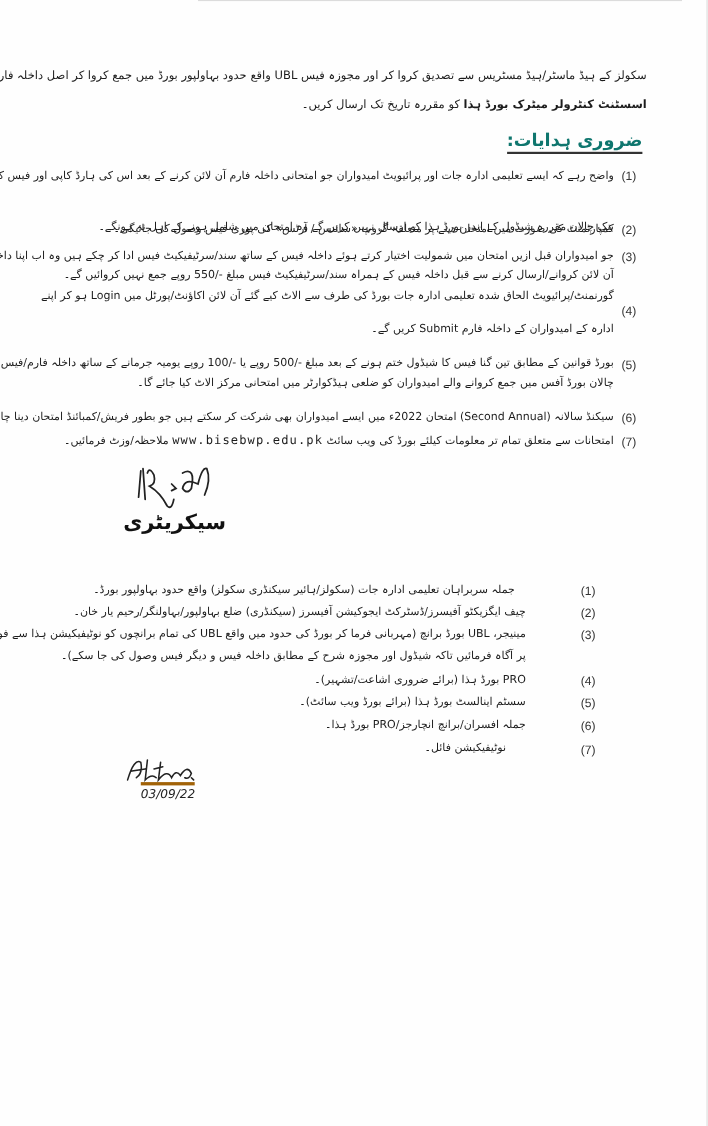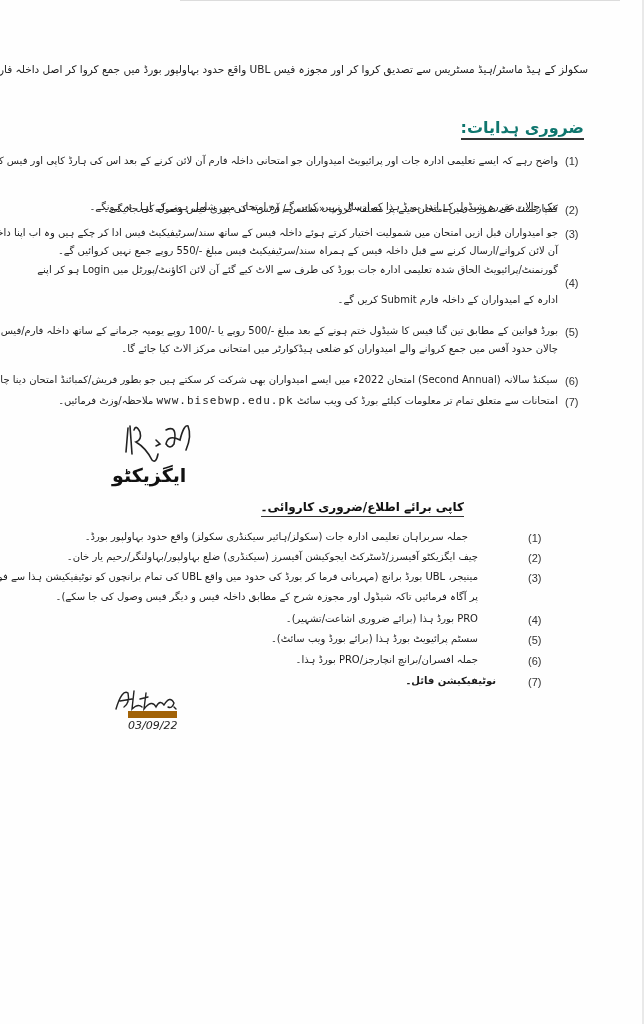--- a/index.html
+++ b/index.html
@@ -35,39 +35,43 @@
       font-family: "DejaVu Sans", sans-serif; direction: rtl; color: #111; letter-spacing: 3px;
     }
     .heading2 {
       position: absolute; top: 500px; right: 180px; direction: rtl; white-space: nowrap;
       font-size: 12px; font-weight: bold; color: #111; font-family: "DejaVu Sans", sans-serif;
       border-bottom: 1.5px solid #333; padding-bottom: 2px;
     }
     .sig2 { position: absolute; left: 112px; top: 685px; width: 80px; height: 30px; }
     .sig2-date {
       position: absolute; left: 128px; top: 711px; font-family: "DejaVu Sans", sans-serif;
-      font-style: italic; font-size: 11px; color: #222; border-top: 7px solid #a16207; padding-top: 1px;
+      font-style: italic; font-size: 11px; color: #222; border-top: 3px solid #a16207; padding-top: 1px;
     }
     .sig2-title {
       position: absolute; left: 96px; top: 725px; font-size: 16px; font-weight: bold;
       font-family: "DejaVu Sans", sans-serif; direction: rtl; color: #111; white-space: nowrap;
     }
     .latin { font-family: "Liberation Sans", sans-serif; direction: ltr; unicode-bidi: embed; }
     .url { font-family: "DejaVu Sans Mono", monospace; letter-spacing: 1px; font-size: 11px; }
     .scan-edge { position: absolute; right: 0; top: 0; width: 2px; height: 1024px; background: #e9e9e9; }
     .scan-top { position: absolute; left: 180px; top: 0; width: 440px; height: 1px; background: #dcdcdc; }
   </style>
 </head>
 <body>
 
 <div class="page">
   <div class="scan-top"></div>
   <div class="scan-edge"></div>
 
   <div class="line intro1">سکولز کے ہیڈ ماسٹر/ہیڈ مسٹریس سے تصدیق کروا کر اور مجوزہ فیس UBL واقع حدود بہاولپور بورڈ میں جمع کروا کر اصل داخلہ فارم و اصل فیس چالان</div>
+  <div class="line intro2">
+    <span class="bold">اسسٹنٹ کنٹرولر میٹرک بورڈ ہذا</span>
+    <span>کو مقررہ تاریخ تک ارسال کریں۔</span>
+  </div>
 
   <div class="heading1">ضروری ہدایات:</div>
 
   <div>
     <span class="num" style="top:155px; left:565px;">(1)</span>
     <div class="item-text" style="top:154px; right:86px; width:500px;">واضح رہے کہ ایسے تعلیمی ادارہ جات اور پرائیویٹ امیدواران جو امتحانی داخلہ فارم آن لائن کرنے کے بعد اس کی ہارڈ کاپی اور فیس کا</div>
     <div class="item-text" style="top:172px; right:86px; width:500px;margin-top:28px;">بنک چالان مقررہ شیڈول کے اندر بورڈ ہذا کو ارسال نہیں کریں گے وہ امتحان میں شامل ہونے کے اہل نہ ہونگے۔</div>
 
     <span class="num" style="top:204px; left:565px;">(2)</span>
     <div class="item-text" style="top:202px; right:86px; width:500px;">کمپارٹمنٹ کی صورت میں امتحان دینے پر متعلقہ گروپ «سائنس / آرٹس» کی پوری فیس وصول کی جائیگی۔</div>
@@ -75,61 +79,60 @@
     <span class="num" style="top:228px; left:565px;">(3)</span>
     <div class="item-text" style="top:226px; right:86px; width:500px;">جو امیدواران قبل ازیں امتحان میں شمولیت اختیار کرتے ہوئے داخلہ فیس کے ساتھ سند/سرٹیفیکیٹ فیس ادا کر چکے ہیں وہ اب اپنا داخلہ فارم</div>
     <div class="item-text" style="top:244px; right:86px; width:500px;">آن لائن کروانے/ارسال کرنے سے قبل داخلہ فیس کے ہمراہ سند/سرٹیفیکیٹ فیس مبلغ -/550 روپے جمع نہیں کروائیں گے۔</div>
 
     <span class="num" style="top:277px; left:565px;">(4)</span>
     <div class="item-text" style="top:263px; right:86px; width:500px;">گورنمنٹ/پرائیویٹ الحاق شدہ تعلیمی ادارہ جات بورڈ کی طرف سے الاٹ کیے گئے آن لائن اکاؤنٹ/پورٹل میں Login ہو کر اپنے</div>
     <div class="item-text" style="top:293px; right:86px; width:500px;">ادارہ کے امیدواران کے داخلہ فارم Submit کریں گے۔</div>
 
     <span class="num" style="top:326px; left:565px;">(5)</span>
     <div class="item-text" style="top:324px; right:86px; width:500px;">بورڈ قوانین کے مطابق تین گنا فیس کا شیڈول ختم ہونے کے بعد مبلغ -/500 روپے یا -/100 روپے یومیہ جرمانے کے ساتھ داخلہ فارم/فیس</div>
-    <div class="item-text" style="top:342px; right:86px; width:500px;">چالان حدود آفس میں جمع کروانے والے امیدواران کو ضلعی ہیڈکوارٹر میں امتحانی مرکز الاٹ کیا جائے گا۔</div>
+    <div class="item-text" style="top:342px; right:86px; width:500px;">چالان بورڈ آفس میں جمع کروانے والے امیدواران کو ضلعی ہیڈکوارٹر میں امتحانی مرکز الاٹ کیا جائے گا۔</div>
 
     <span class="num" style="top:375px; left:565px;">(6)</span>
     <div class="item-text" style="top:373px; right:86px; width:500px;">سیکنڈ سالانہ (Second Annual) امتحان 2022ء میں ایسے امیدواران بھی شرکت کر سکتے ہیں جو بطور فریش/کمبائنڈ امتحان دینا چاہتے ہوں۔</div>
 
     <span class="num" style="top:396px; left:565px;">(7)</span>
     <div class="item-text" style="top:394px; right:86px; width:500px;">
       <span>امتحانات سے متعلق تمام تر معلومات کیلئے بورڈ کی ویب سائٹ</span>
       <span class="latin url">www.bisebwp.edu.pk</span>
       <span>ملاحظہ/وزٹ فرمائیں۔</span>
     </div>
   </div>
 
   <svg class="sig1" viewBox="0 0 80 50">
     <path d="M6 8 L4 32 M8 6 L10 34 M12 10 Q14 4 18 12 Q20 20 14 22 Q24 28 30 40 Q34 44 36 34 M34 20 L38 24 L34 26 M44 10 Q56 4 52 24 Q48 30 44 24 Q46 14 58 20 Q62 4 66 6 Q70 16 64 30" fill="none" stroke="#222" stroke-width="1.6" stroke-linecap="round"></path>
   </svg>
-  <div class="sig1-title">ایگزیکٹو</div>
+  <div class="sig1-title">سیکریٹری</div>
 
-  <div class="heading2">کاپی برائے اطلاع/ضروری کاروائی۔</div>
 
   <div>
     <span class="num" style="top:532px; left:528px;">(1)</span>
     <div class="item-text" style="top:530px; right:176px; width:420px;">جملہ سربراہان تعلیمی ادارہ جات (سکولز/ہائیر سیکنڈری سکولز) واقع حدود بہاولپور بورڈ۔</div>
 
     <span class="num" style="top:552px; left:528px;">(2)</span>
     <div class="item-text" style="top:550px; right:166px; width:420px;">چیف ایگزیکٹو آفیسرز/ڈسٹرکٹ ایجوکیشن آفیسرز (سیکنڈری) ضلع بہاولپور/بہاولنگر/رحیم یار خان۔</div>
 
     <span class="num" style="top:572px; left:528px;">(3)</span>
     <div class="item-text" style="top:570px; right:166px; width:420px;">مینیجر، UBL بورڈ برانچ (مہربانی فرما کر بورڈ کی حدود میں واقع UBL کی تمام برانچوں کو نوٹیفیکیشن ہذا سے فوری طور</div>
     <div class="item-text" style="top:590px; right:166px; width:420px;text-align:center;">پر آگاہ فرمائیں تاکہ شیڈول اور مجوزہ شرح کے مطابق داخلہ فیس و دیگر فیس وصول کی جا سکے)۔</div>
 
     <span class="num" style="top:614px; left:528px;">(4)</span>
     <div class="item-text" style="top:612px; right:166px; width:420px;">PRO بورڈ ہذا (برائے ضروری اشاعت/تشہیر)۔</div>
 
     <span class="num" style="top:634px; left:528px;">(5)</span>
-    <div class="item-text" style="top:632px; right:166px; width:420px;">سسٹم پرائیویٹ بورڈ ہذا (برائے بورڈ ویب سائٹ)۔</div>
+    <div class="item-text" style="top:632px; right:166px; width:420px;">سسٹم اینالسٹ بورڈ ہذا (برائے بورڈ ویب سائٹ)۔</div>
 
     <span class="num" style="top:655px; left:528px;">(6)</span>
     <div class="item-text" style="top:653px; right:166px; width:420px;">جملہ افسران/برانچ انچارجز/PRO بورڈ ہذا۔</div>
 
     <span class="num" style="top:676px; left:528px;">(7)</span>
-    <div class="item-text" style="top:674px; right:148px; width:420px;font-weight:bold;">نوٹیفیکیشن فائل۔</div>
+    <div class="item-text" style="top:674px; right:184px; width:420px;">نوٹیفیکیشن فائل۔</div>
   </div>
 
   <svg class="sig2" viewBox="0 0 80 30">
     <path d="M4 24 Q10 4 16 8 Q18 18 12 22 M8 16 L20 14 M22 6 L20 24 Q26 18 30 22 M28 14 L36 12 M34 8 L32 24 Q40 14 44 22 Q48 14 52 20 Q58 10 62 18 Q60 24 56 22 M62 22 L64 24" fill="none" stroke="#222" stroke-width="1.4" stroke-linecap="round"></path>
   </svg>
   <div class="sig2-date">03/09/22</div>
 </div>
 
 </body></html>

